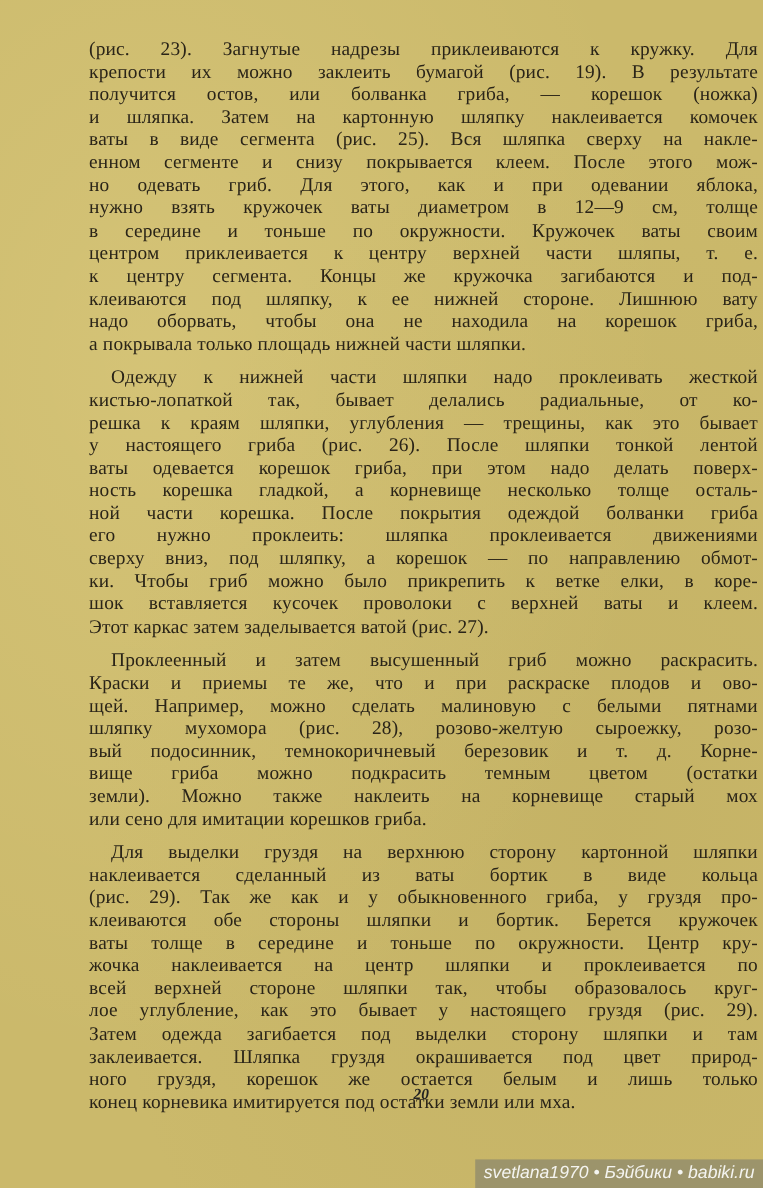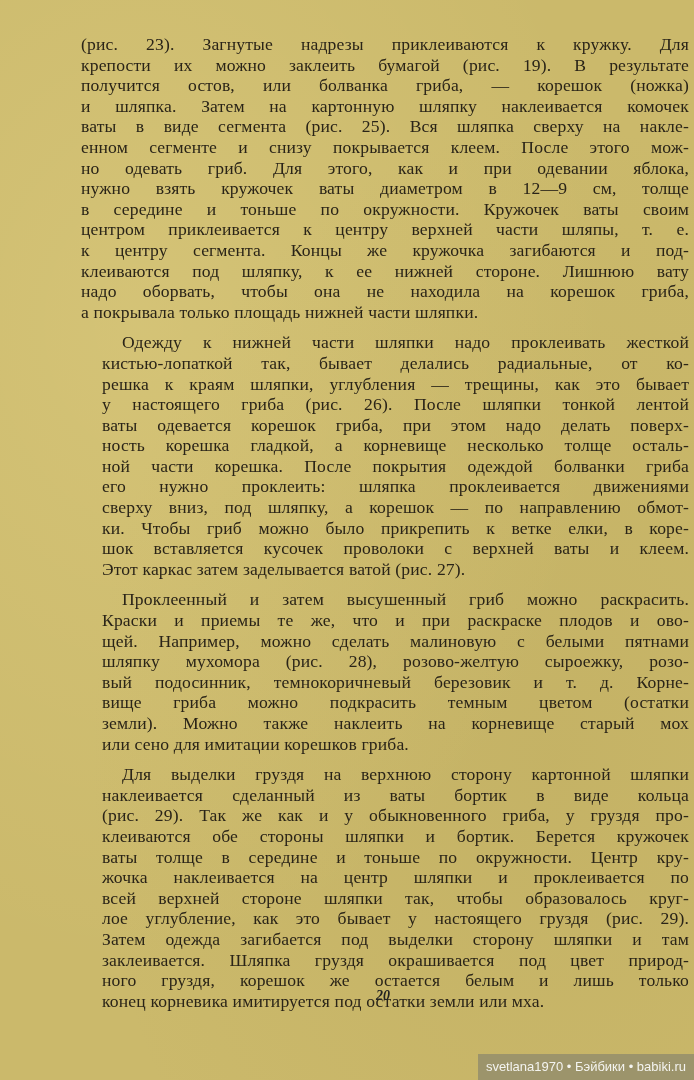--- a/index.html
+++ b/index.html
@@ -35,45 +35,45 @@
       display: block;
       text-align: justify;
       text-align-last: justify;
       white-space: nowrap;
     }
     .para .line.last {
       text-align-last: left;
     }
     .para + .para {
       margin-top: 10px;
-      margin-left: 21px;
     }
     .indent {
       padding-left: 20px;
     }
     .page-number {
       position: absolute;
       left: 376px;
       top: 988px;
       font-style: italic;
       font-weight: bold;
       font-size: 14px;
       color: #222;
     }
     .watermark {
       position: absolute;
       right: 0;
       bottom: 0;
       background: rgba(120,120,110,0.55);
       color: #f4f4f0;
       font-family: "Liberation Sans", "DejaVu Sans", sans-serif;
-      font-size: 13px;
+      font-size: 16px;
       padding: 5px 8px 6px 8px;
       height: 15px;
       line-height: 15px;
+      font-style: italic;
     }
   </style>
 </head>
 <body>
 
 <div class="page" id="page">
     <p class="para">
       <span class="line">(рис. 23). Загнутые надрезы приклеиваются к кружку. Для</span>
       <span class="line">крепости их можно заклеить бумагой (рис. 19). В результате</span>
       <span class="line">получится остов, или болванка гриба, — корешок (ножка)</span>

